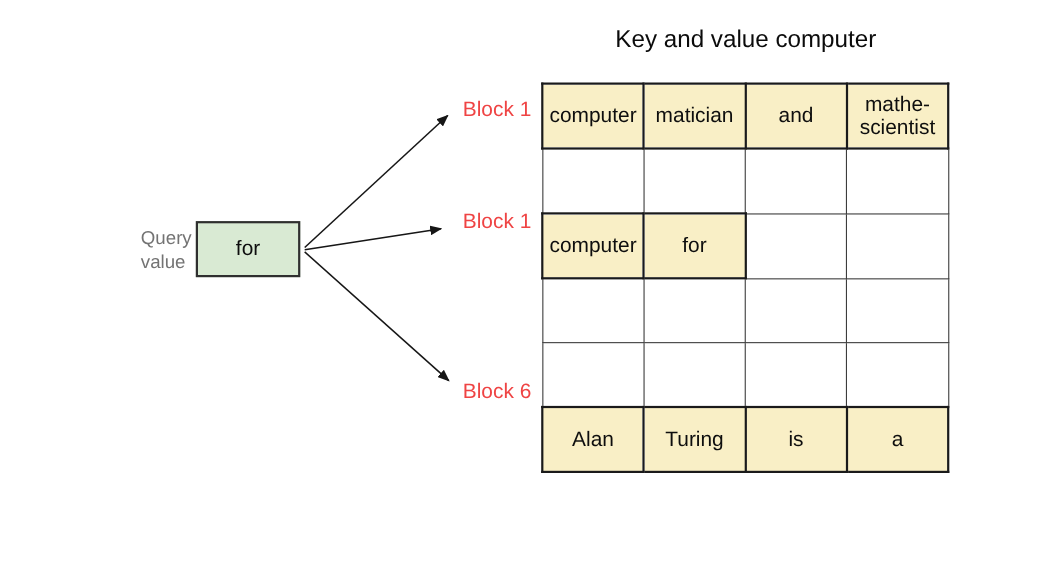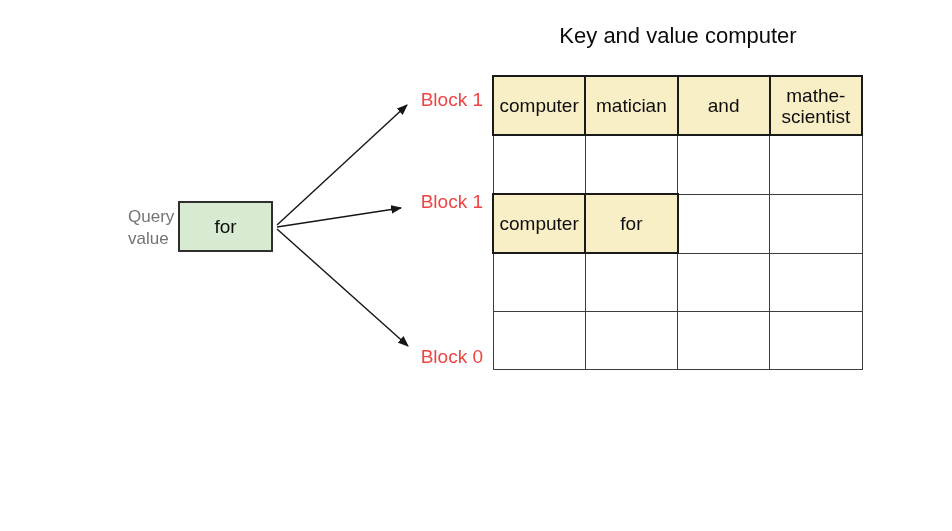--- a/index.html
+++ b/index.html
@@ -74,21 +74,21 @@
     <div>Query</div>
     <div>value</div>
   </div>
 
   <div class="query-box">
     <span>for</span>
   </div>
 
   <div class="block-label pos-top">Block 1</div>
   <div class="block-label pos-mid">Block 1</div>
-  <div class="block-label pos-bot">Block 0</div>
+  <div class="block-label pos-bot">Block 6</div>
 
   <table class="kv">
     <tbody id="kv-body">
         <tr>
           <td class="hl">computer</td>
           <td class="hl">matician</td>
           <td class="hl">and</td>
           <td class="hl">mathe-
 scientist</td>
         </tr>
@@ -109,16 +109,22 @@
           <td></td>
           <td></td>
           <td></td>
         </tr>
         <tr>
           <td></td>
           <td></td>
           <td></td>
           <td></td>
         </tr>
+        <tr>
+          <td class="hl">Alan</td>
+          <td class="hl">Turing</td>
+          <td class="hl">is</td>
+          <td class="hl">a</td>
+        </tr>
       </tbody>
   </table>
 
 </div>
 
 </body></html>

